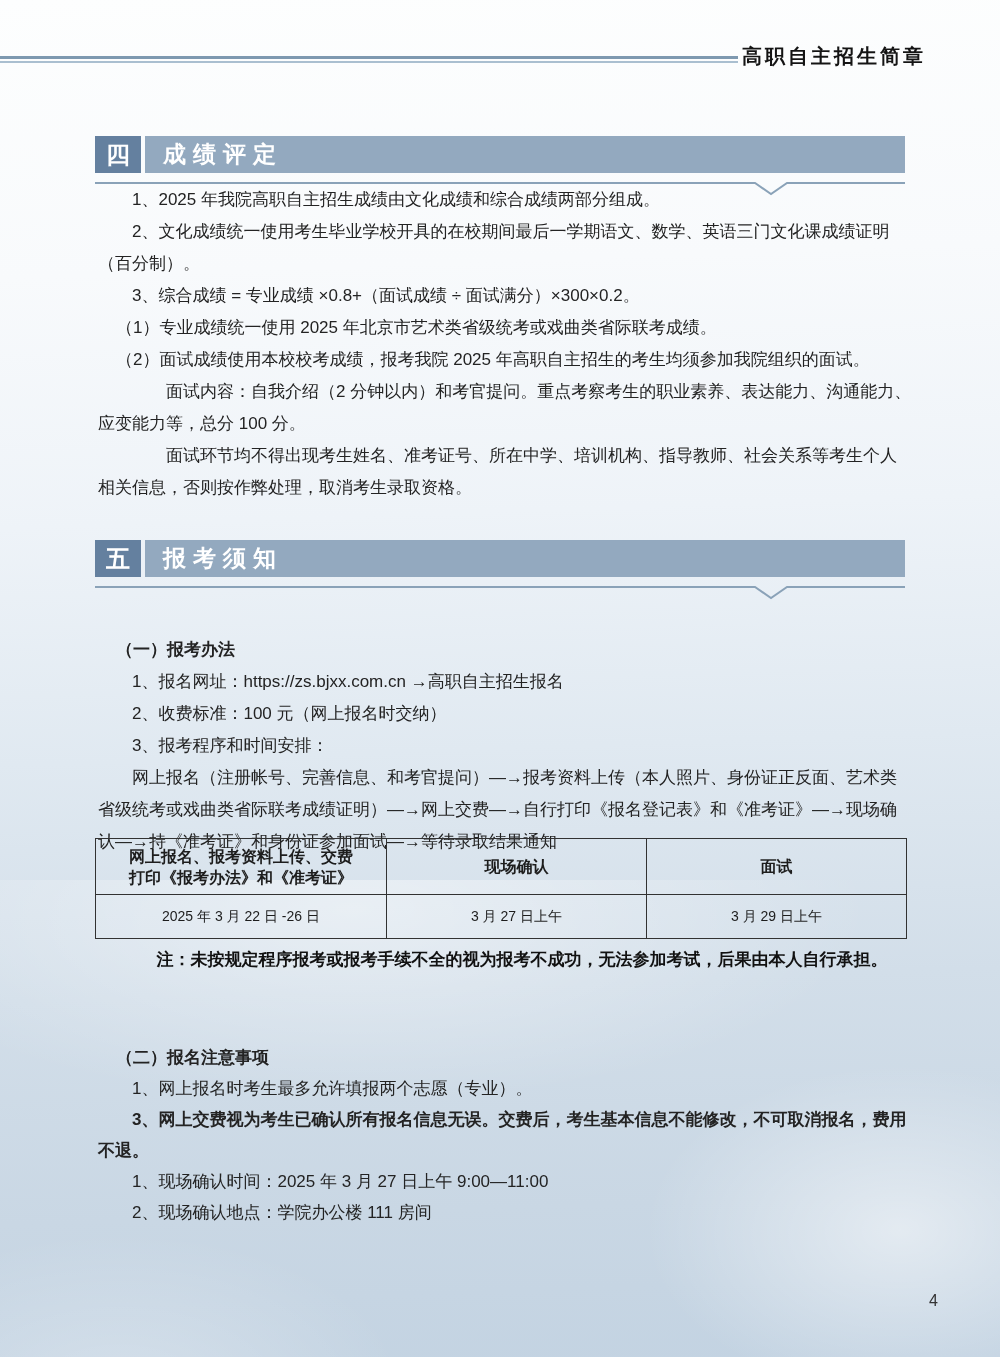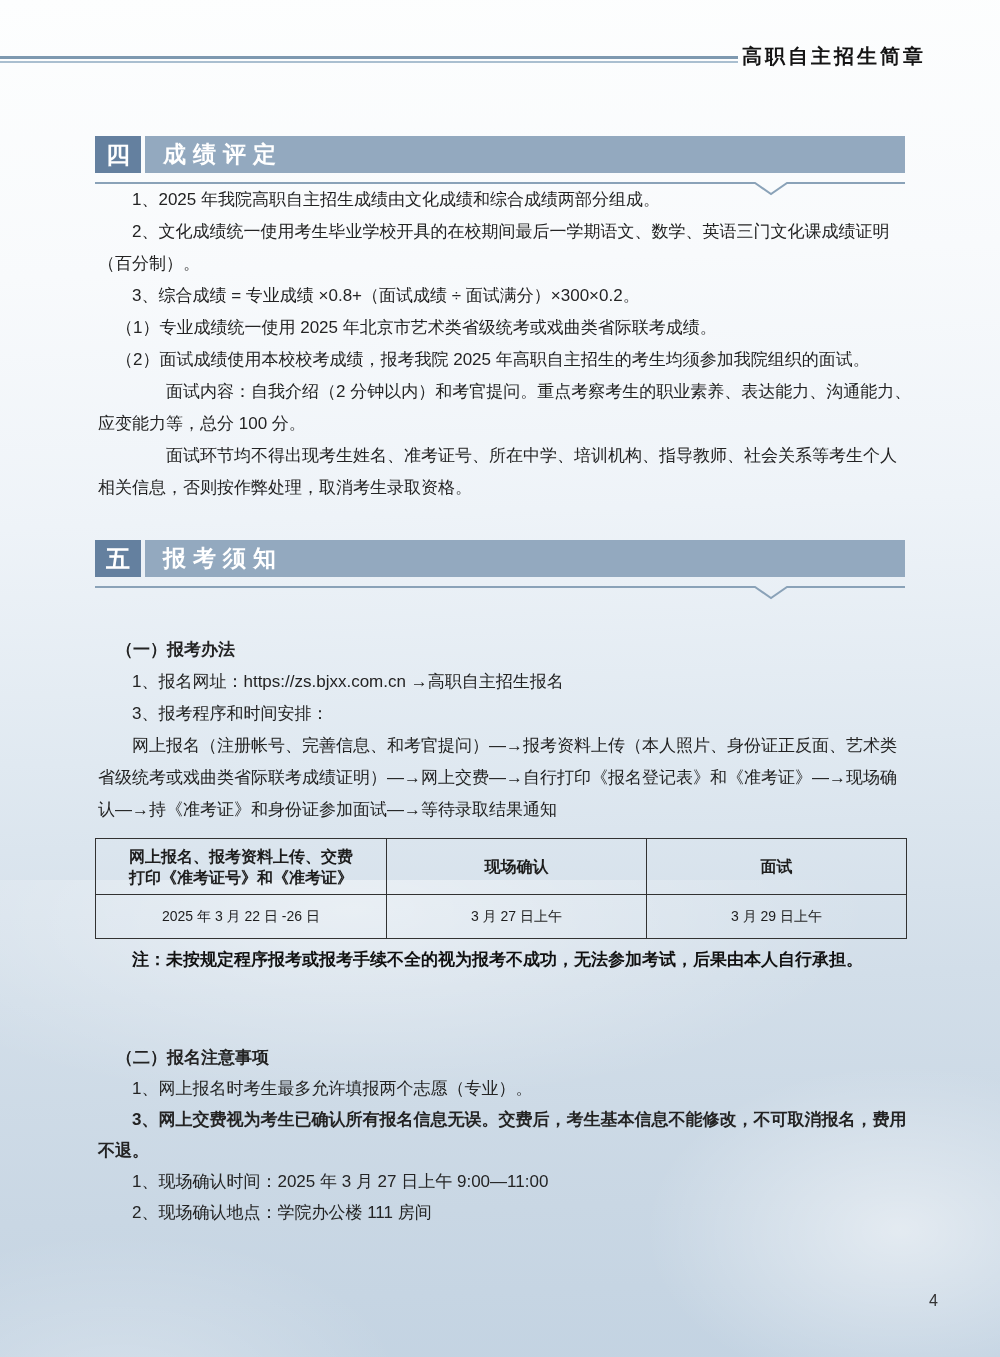--- a/index.html
+++ b/index.html
@@ -54,21 +54,21 @@
   }
   .apply-table th,.apply-table td{
     border:1.5px solid #323232;text-align:center;vertical-align:middle;padding:0 6px;
   }
   .apply-table th{height:55px;font-weight:bold;font-size:16px;line-height:21px;}
   .apply-table td{height:43px;font-size:14px;font-weight:normal;}
   .col1{width:36%;}.col2{width:32%;}.col3{width:32%;}
 
   .note{
     position:absolute;left:98px;top:948px;width:814px;
-    font-size:17px;font-weight:bold;text-indent:34px;color:#111;
+    font-size:17px;font-weight:bold;text-indent:34px;color:#111;text-align:center;
   }
   .page-num{position:absolute;top:1292px;right:62px;font-size:16px;color:#333;}
 </style>
 </head>
 <body>
 
 <div class="page">
   <div class="bg-arc1"></div>
   <div class="bg-arc2"></div>
   <div class="bg-arc3"></div>
@@ -105,30 +105,31 @@
       <div class="bar-title">报考须知</div>
     </div>
     <svg class="underline" width="810" height="16" viewBox="0 0 810 16">
       <path d="M0 2 H660 L676 13 L692 2 H810" stroke="#8aa2b8" stroke-width="2" fill="none"></path>
     </svg>
   </div>
 
   <div class="content c5">
     <p class="bold i1">（一）报考办法</p>
     <p class="i2">1、报名网址：https://zs.bjxx.com.cn →高职自主招生报名</p>
+    <p class="i2">2、收费标准：100 元（网上报名时交纳）</p>
     <p class="i2">3、报考程序和时间安排：</p>
     <p class="i2">网上报名（注册帐号、完善信息、和考官提问）—→报考资料上传（本人照片、身份证正反面、艺术类省级统考或戏曲类省际联考成绩证明）—→网上交费—→自行打印《报名登记表》和《准考证》—→现场确认—→持《准考证》和身份证参加面试—→等待录取结果通知</p>
   </div>
 
   <table class="apply-table">
     <thead>
       <tr>
         <th class="col1">
           <div>网上报名、报考资料上传、交费</div>
-          <div>打印《准考证号》和《准考证》</div>
+          <div>打印《报考办法》和《准考证》</div>
         </th>
         <th class="col2">现场确认</th>
         <th class="col3">面试</th>
       </tr>
     </thead>
     <tbody>
       <tr>
         <td>2025 年 3 月 22 日 -26 日</td>
         <td>3 月 27 日上午</td>
         <td>3 月 29 日上午</td>

